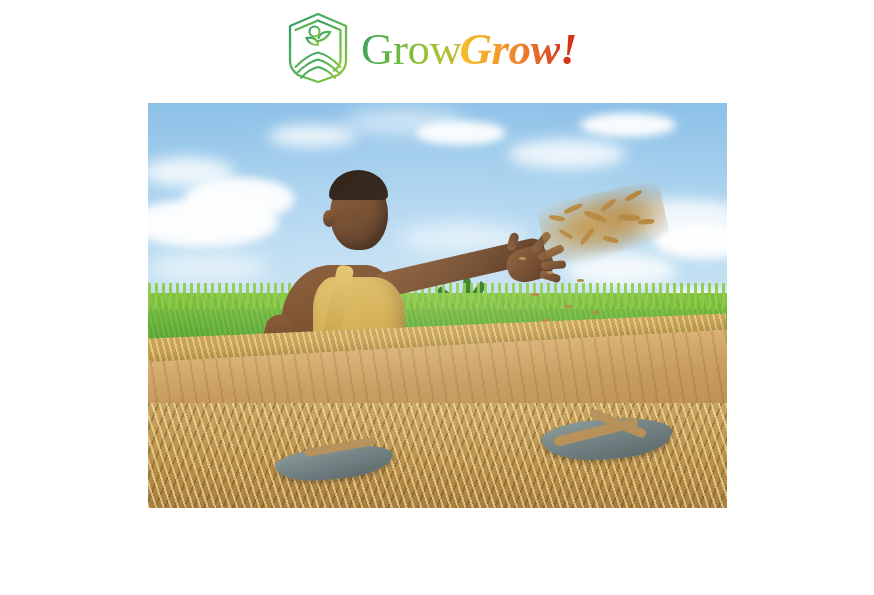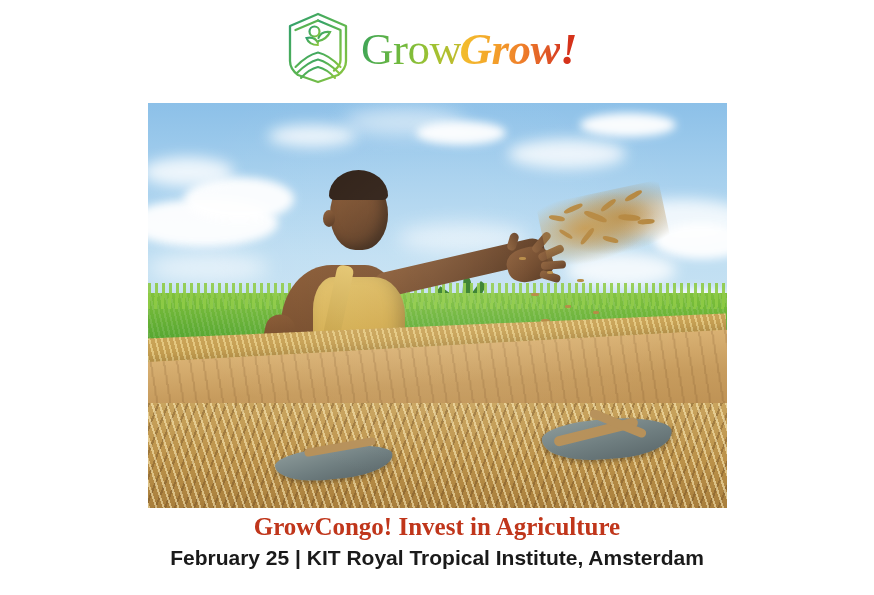--- a/index.html
+++ b/index.html
@@ -511,18 +511,14 @@
       <div class="sandal" style="left:22%; top:85%; width:118px; height:32px; transform:rotate(-6deg);"></div>
       <div class="sandal-strap" style="left:27%; top:84%; width:72px; height:8px; transform:rotate(-10deg);"></div>
       <div class="sandal" style="left:68%; top:78%; width:130px; height:40px; transform:rotate(-4deg);"></div>
       <div class="sandal-strap" style="left:70%; top:80%; width:86px; height:10px; transform:rotate(-14deg);"></div>
       <div class="sandal-strap" style="left:76%; top:78%; width:60px; height:9px; transform:rotate(22deg);"></div>
 
       <div class="photo-haze"></div>
     </div>
   </div>
 
-  <div class="caption">
-    <p class="caption-title">GrowCongo! Invest in Agriculture</p>
-    <p class="caption-sub">February 25 | KIT Royal Tropical Institute, Amsterdam</p>
-  </div>
 
 </div>
 
 </body></html>

